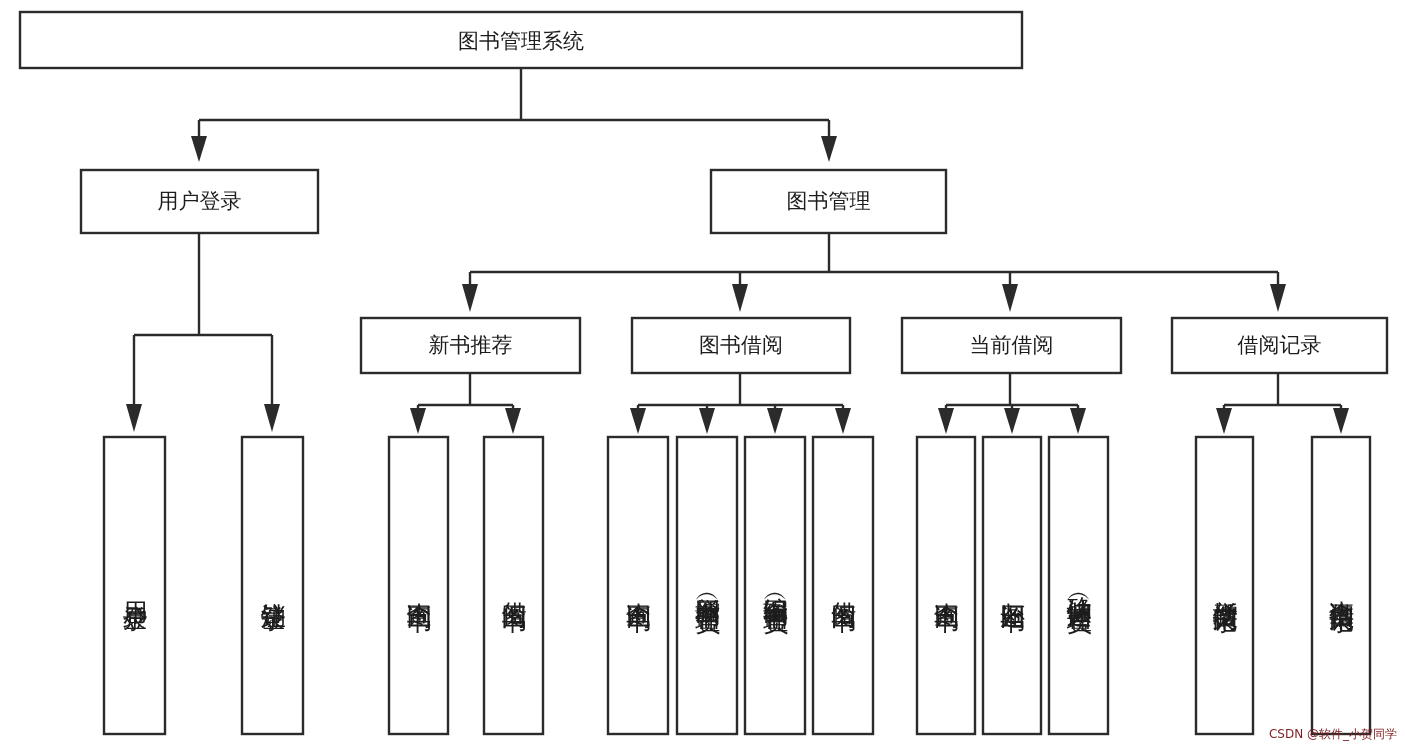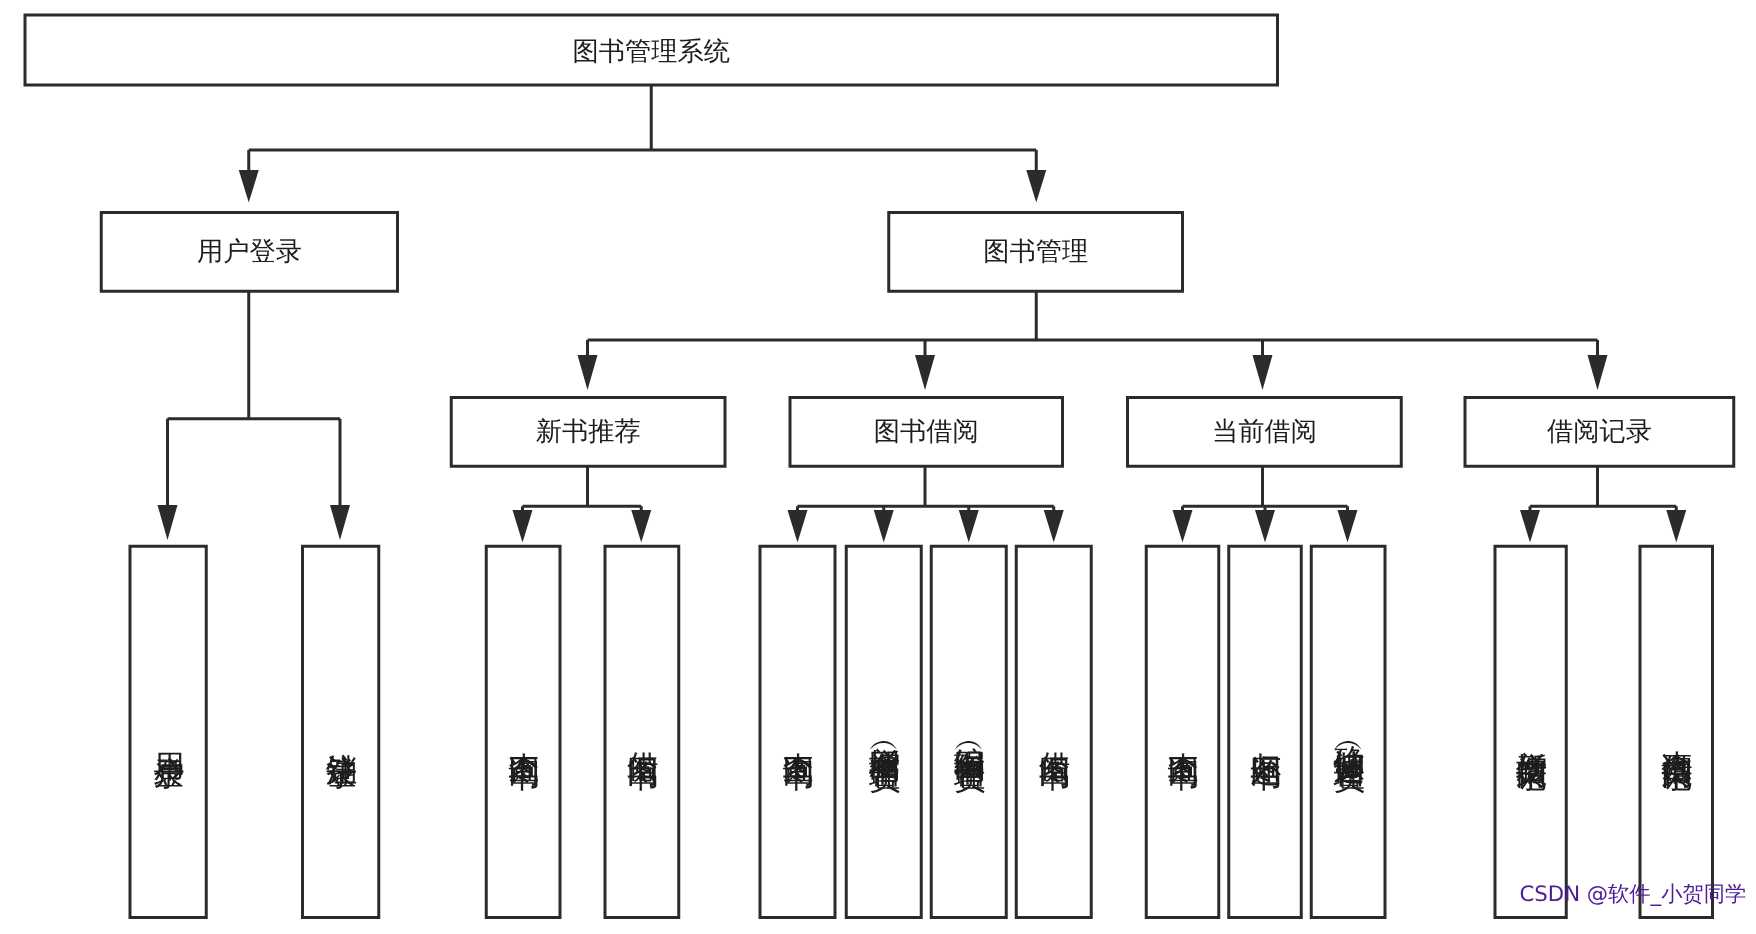--- a/index.html
+++ b/index.html
@@ -61,24 +61,24 @@
     display: flex;
     align-items: center;
     justify-content: center;
     text-align: center;
     white-space: nowrap;
     pointer-events: none;
   }
   .watermark {
     position: absolute;
     right: 8px;
-    bottom: 20px;
-    font-family: "DejaVu Sans", "Liberation Sans", sans-serif;
-    font-size: 17px;
-    color: #4c1d95;
+    bottom: 4px;
+    font-family: "DejaVu Sans", "Liberation Sans", sans-serif;
+    font-size: 12px;
+    color: #7f1d1d;
     white-space: nowrap;
   }
 </style>
 </head>
 <body>
 
 <div id="diagram-root">
 
   <svg id="flow" viewBox="0 0 1405 747" xmlns="http://www.w3.org/2000/svg">
 

